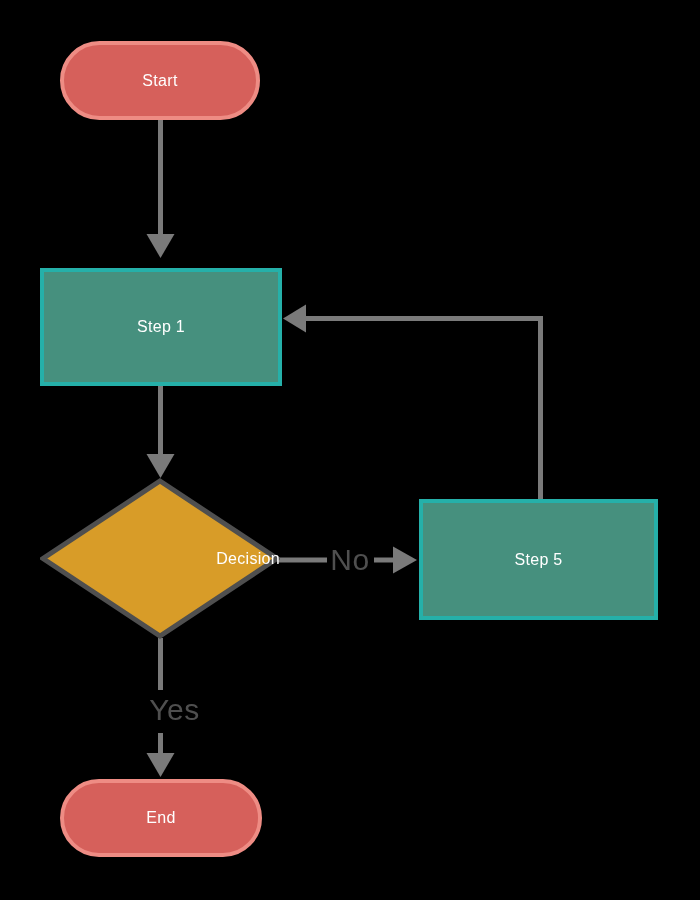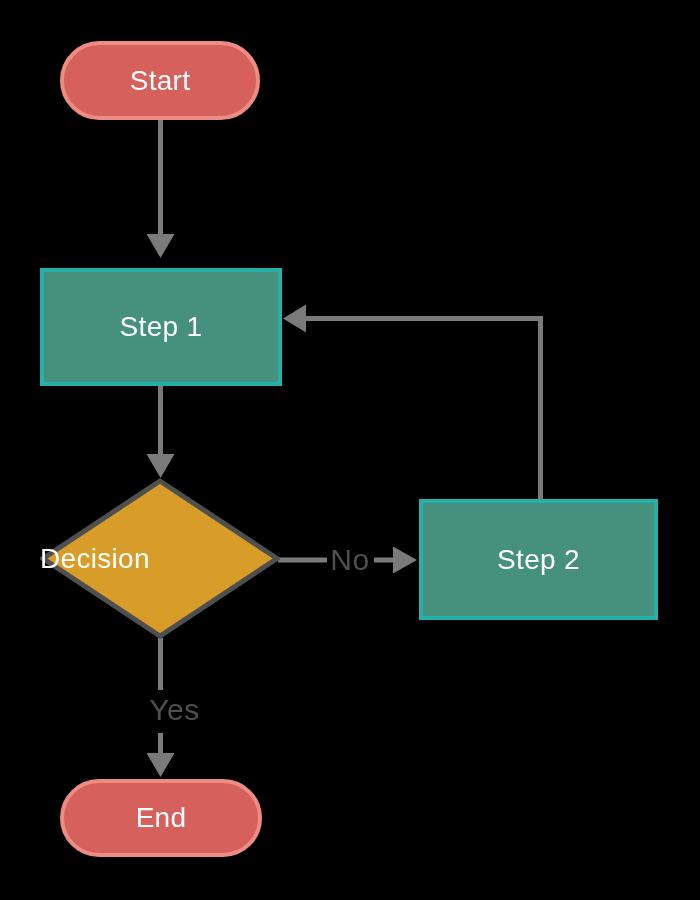--- a/index.html
+++ b/index.html
@@ -49,27 +49,27 @@
     background:var(--terminator-fill);
     border:4px solid var(--terminator-border);
     border-radius:44px;
   }
   .process{
     background:var(--process-fill);
     border:4px solid var(--process-border);
   }
   .decision-wrap{
     position:absolute;
-    display:flex;align-items:center;justify-content:flex-start;
+    display:flex;align-items:center;justify-content:flex-end;
   }
   .decision-wrap svg{position:absolute;left:0;top:0;width:100%;height:100%;}
   .decision-wrap .node-label{position:relative;}
   .node-label{
     color:var(--node-text);
-    font-size:28px;
+    font-size:16px;
     letter-spacing:.3px;
   }
   .edge-label{
     position:absolute;
     color:var(--edge-label-text);
     font-size:30px;
     text-align:center;
     letter-spacing:.5px;
   }
 </style>
@@ -117,21 +117,21 @@
   </div>
 
   <div class="decision-wrap" style="left:40px;top:478px;width:240px;height:161px">
     <svg viewBox="0 0 240 161">
       <polygon points="120,3 237,80.5 120,158 3,80.5" fill="var(--decision-fill)" stroke="var(--decision-border)" stroke-width="5" stroke-linejoin="miter"></polygon>
     </svg>
     <span class="node-label">Decision</span>
   </div>
 
   <div class="node process" style="left:419px;top:499px;width:239px;height:121px">
-    <span class="node-label">Step 2</span>
+    <span class="node-label">Step 5</span>
   </div>
 
   <div class="node terminator" style="left:60px;top:779px;width:202px;height:78px">
     <span class="node-label">End</span>
   </div>
 
   <div class="edge-label" style="left:320px;top:544px;width:60px;line-height:32px">No</div>
 
   <div class="edge-label" style="left:144px;top:694px;width:61px;line-height:32px">Yes</div>
 

